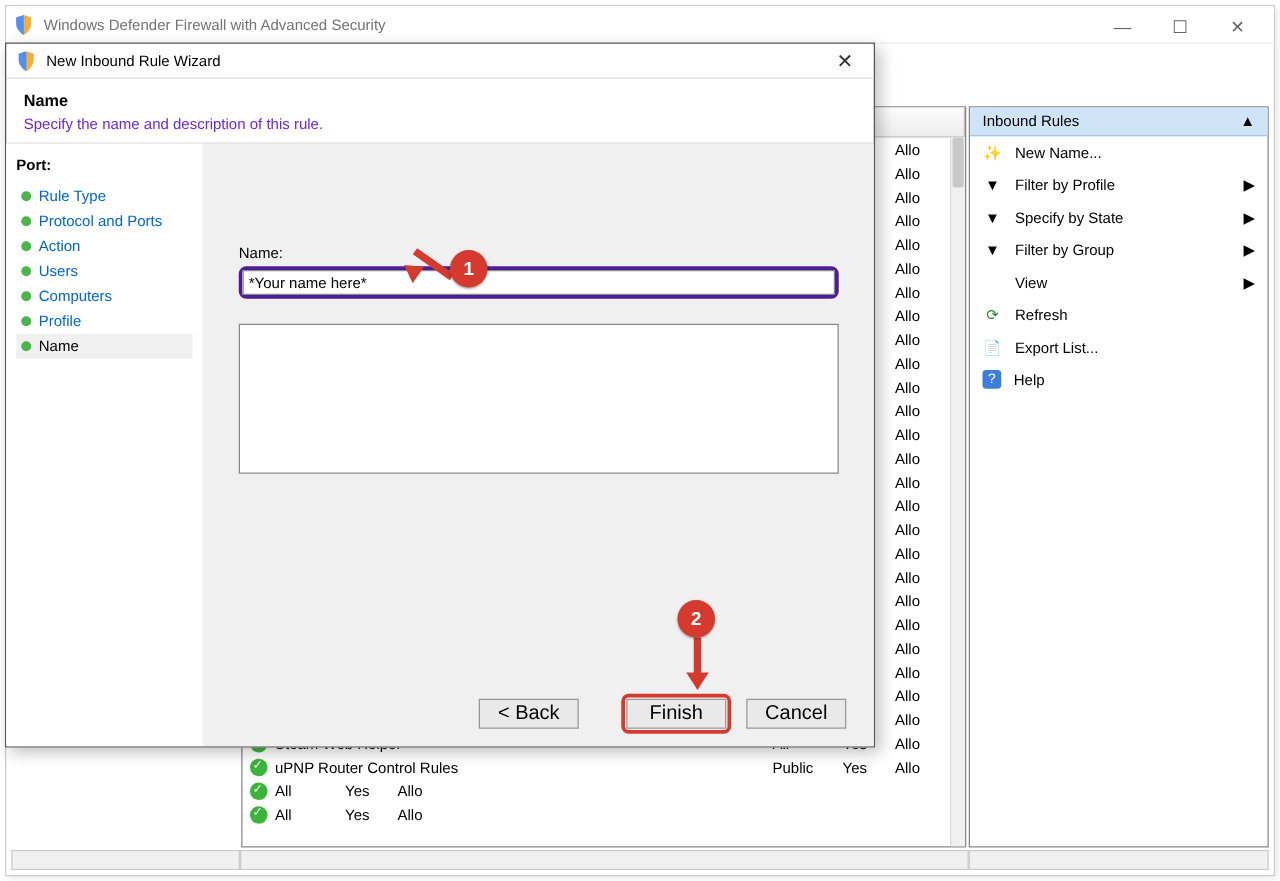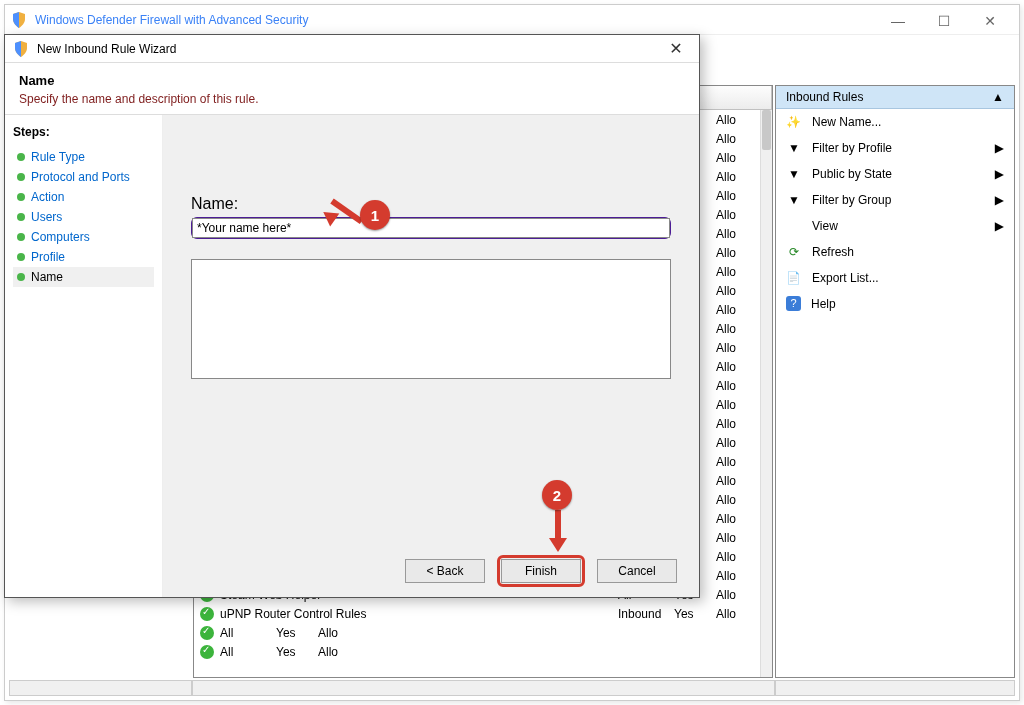--- a/index.html
+++ b/index.html
@@ -1,21 +1,21 @@
 <!DOCTYPE html>
 <html><head>
 <meta charset="utf-8">
 <style>
   * { box-sizing: border-box; font-family: "Segoe UI", Tahoma, sans-serif; }
   body { margin: 0; background: #fff; font-size: 12px; color: #000; width:1024px; height:705px; overflow:hidden; position:relative; }
   
   .parent-window { position: absolute; left: 4px; top: 4px; width: 1016px; height: 697px; border: 1px solid #ccc; background:#fff; box-shadow: 2px 2px 6px rgba(0,0,0,0.1); }
   .parent-titlebar { height: 30px; display:flex; align-items:center; padding: 0 6px; background:#fff; border-bottom:1px solid #eee; }
   .parent-titlebar .shield { width:16px; height:16px; margin-right:8px; }
-  .parent-titlebar .title { flex:1; color:#3b82f6; }
+  .parent-titlebar .title { flex:1; color:#737373; }
   .win-controls { display:flex; gap:0; margin-left:auto; }
   .win-controls button { width:46px; height:30px; border:none; background:transparent; color:#666; font-size:14px; line-height:30px; text-align:center; cursor:default; }
   .parent-body { position:relative; height: calc(100% - 30px); }
   
   .columns-area { position:absolute; left:188px; top:50px; right:246px; bottom:22px; border:1px solid #888; background:#fff; }
   .columns-header { height:24px; background: linear-gradient(#fdfdfd,#ececec); border-bottom:1px solid #c0c0c0; display:flex; }
   .col-h { padding:4px 8px; border-right:1px solid #c0c0c0; font-size:12px; }
   .col-h.act { flex:1; }
   .rule-rows { position:absolute; top:24px; left:0; right:12px; bottom:0; overflow:hidden; }
   .rule-row { height:19px; display:flex; align-items:center; padding-left:6px; }
@@ -38,35 +38,35 @@
   .bottom-scroll { position:absolute; left:4px; right:4px; bottom:4px; height:16px; background:#f0f0f0; display:flex; }
   .bottom-scroll .seg { border:1px solid #ccc; height:16px; }
   
   .wizard { position:absolute; left:4px; top:34px; width:696px; height:564px; background:#fff; border:1px solid #555; box-shadow: 4px 4px 12px rgba(0,0,0,0.25); z-index:10; }
   .wiz-titlebar { height:28px; display:flex; align-items:center; padding:0 8px; border-bottom:1px solid #ddd; }
   .wiz-titlebar .shield { width:16px; height:16px; margin-right:8px; }
   .wiz-titlebar .t { flex:1; }
   .wiz-close { width:30px; text-align:center; font-size:16px; color:#333; cursor:default; }
   .wiz-header { padding:10px 14px 8px; border-bottom:1px solid #ddd; }
   .wiz-header h2 { margin:0 0 4px 0; font-size:13px; font-weight:bold; }
-  .wiz-header p { margin:0; font-size:12px; color:#7f1d1d; }
+  .wiz-header p { margin:0; font-size:12px; color:#6d28d9; }
   .wiz-body { display:flex; height: calc(100% - 28px - 52px); }
   .wiz-steps { width:158px; background:#fff; padding:10px 8px; border-right:1px solid #eee; }
   .wiz-steps .steps-label { font-weight:bold; margin-bottom:8px; }
   .wiz-steps .step { display:flex; align-items:center; gap:6px; padding:3px 4px; color:#0066cc; font-size:12px; }
   .wiz-steps .step.current { background:#f0f0f0; color:#000; }
   .bullet-g { width:8px; height:8px; border-radius:50%; background:#4ab54a; }
   .wiz-content { flex:1; background:#f0f0f0; padding:24px 28px 14px; position:relative; }
-  .field-label { display:block; margin-bottom:4px; font-size:16px; }
-  .name-wrap { border:1px solid #4c1d95; border-radius:6px; padding:0; margin-bottom:20px;text-decoration:underline; }
+  .field-label { display:block; margin-bottom:4px; font-size:12px; }
+  .name-wrap { border:3px solid #4c1d95; border-radius:6px; padding:0; margin-bottom:20px;text-decoration:underline; }
   .name-input { width:100%; border:1px solid #888; padding:2px 4px; font-size:12px; height:20px; }
   .desc-input { width:100%; height:120px; border:1px solid #888; background:#fff; resize:none; padding:4px; font-size:12px; }
   .wiz-buttons { position:absolute; bottom:10px; right:22px; display:flex; gap:12px; align-items:center; }
-  .wiz-btn { min-width:80px; height:24px; border:1px solid #999; background:#e9e9e9; font-size:12px; cursor:default; }
-  .finish-wrap { border:3px solid #d43b2e; border-radius:6px; padding:1px; }
+  .wiz-btn { min-width:80px; height:24px; border:1px solid #999; background:#e9e9e9; font-size:16px; cursor:default; }
+  .finish-wrap { border:3px solid #d43b2e; border-radius:6px; padding:1px;margin-left:22px; }
   .badge { position:absolute; width:30px; height:30px; border-radius:50%; background:#d43b2e; color:#fff; display:flex; align-items:center; justify-content:center; font-weight:bold; font-size:15px; box-shadow:0 1px 2px rgba(0,0,0,0.4); z-index:20; }
   .arrow-red { position:absolute; z-index:19; }
   .arrow-red::before { content:""; position:absolute; background:#d43b2e; }
   .arrow-red::after { content:""; position:absolute; width:0; height:0; }
   
   .arrow1 { left:326px; top:176px; width:50px; height:50px; }
   .arrow1::before{ width:36px; height:6px; top:22px; left:6px; transform:rotate(35deg); transform-origin:left center; }
   .arrow1::after{ border-top:8px solid transparent; border-bottom:8px solid transparent; border-right:14px solid #d43b2e; top:32px; left:-4px; transform:rotate(35deg); }
   
   .arrow2 { left:544px; top:472px; width:20px; height:44px; }
@@ -255,21 +255,21 @@
           <div class="rule-row">
             <span class="g-icon"></span>
             <span class="rname">Steam Web Helper</span>
             <span class="rprof">All</span>
             <span class="ryes">Yes</span>
             <span class="ract">Allo</span>
           </div>
           <div class="rule-row">
             <span class="g-icon"></span>
             <span class="rname">uPNP Router Control Rules</span>
-            <span class="rprof">Inbound</span>
+            <span class="rprof">Public</span>
             <span class="ryes">Yes</span>
             <span class="ract">Allo</span>
           </div>
           <div class="rule-row">
             <span class="g-icon"></span>
             <span class="rprof">All</span>
             <span class="ryes">Yes</span>
             <span class="ract">Allo</span>
           </div>
           <div class="rule-row">
@@ -293,21 +293,21 @@
         <span class="ai-icon">✨</span>
         <span class="ai-label">New Name...</span>
       </div>
       <div class="action-item">
         <span class="ai-icon filter-icon">▼</span>
         <span class="ai-label">Filter by Profile</span>
         <span class="arrow">▶</span>
       </div>
       <div class="action-item">
         <span class="ai-icon filter-icon">▼</span>
-        <span class="ai-label">Public by State</span>
+        <span class="ai-label">Specify by State</span>
         <span class="arrow">▶</span>
       </div>
       <div class="action-item">
         <span class="ai-icon filter-icon">▼</span>
         <span class="ai-label">Filter by Group</span>
         <span class="arrow">▶</span>
       </div>
       <div class="action-item">
         <span class="ai-icon"></span>
         <span class="ai-label">View</span>
@@ -345,21 +345,21 @@
       </svg>
     <span class="t">New Inbound Rule Wizard</span>
     <span class="wiz-close">✕</span>
   </div>
   <div class="wiz-header">
     <h2>Name</h2>
     <p>Specify the name and description of this rule.</p>
   </div>
   <div class="wiz-body">
     <div class="wiz-steps">
-      <div class="steps-label">Steps:</div>
+      <div class="steps-label">Port:</div>
       <div class="step">
           <span class="bullet-g"></span>
           <span>Rule Type</span>
         </div>
       <div class="step">
           <span class="bullet-g"></span>
           <span>Protocol and Ports</span>
         </div>
       <div class="step">
           <span class="bullet-g"></span>

